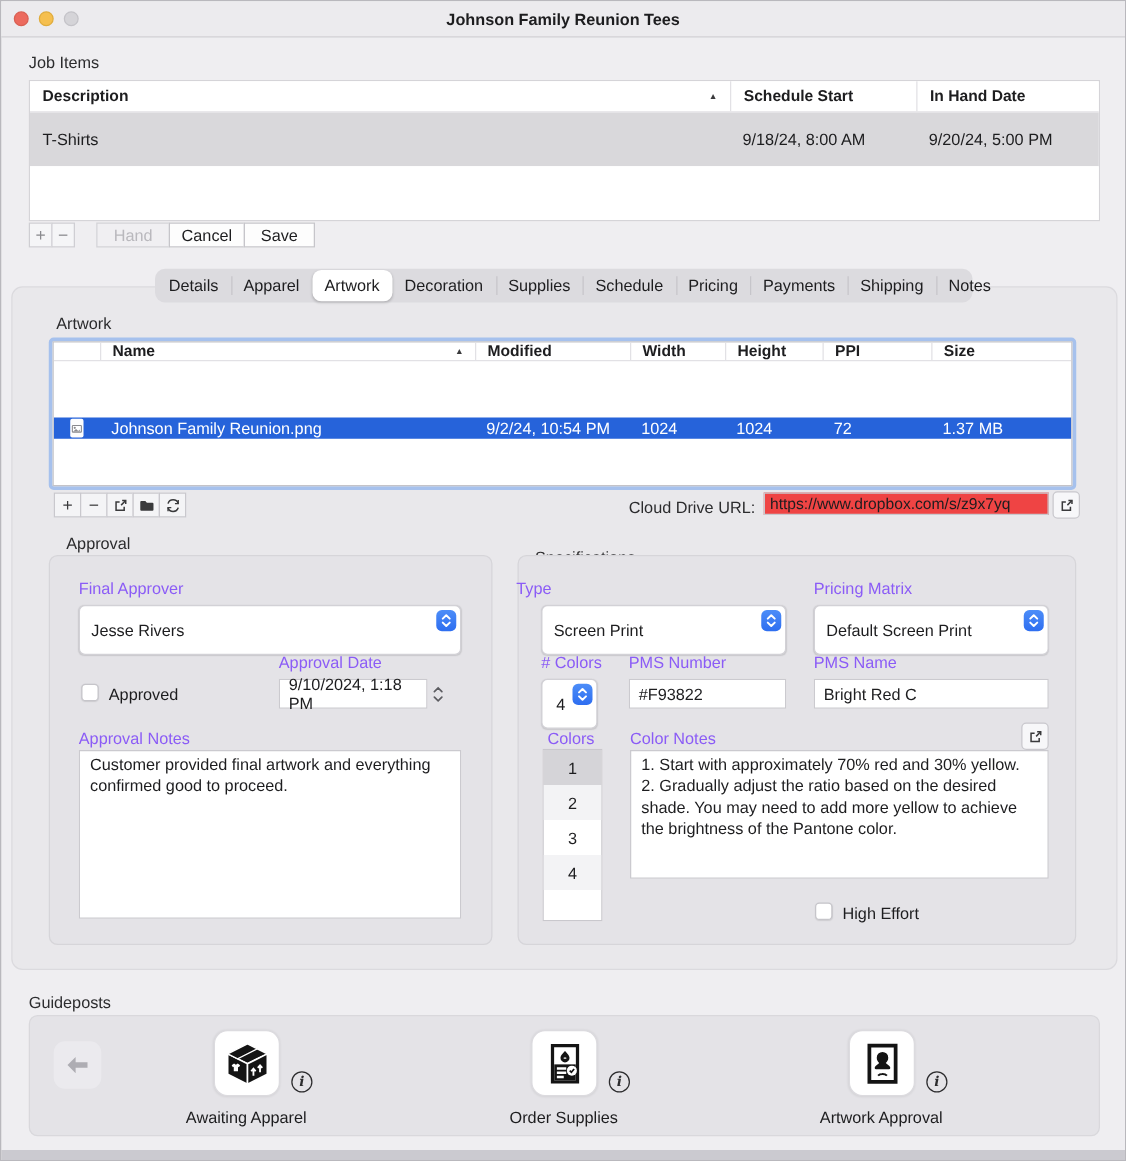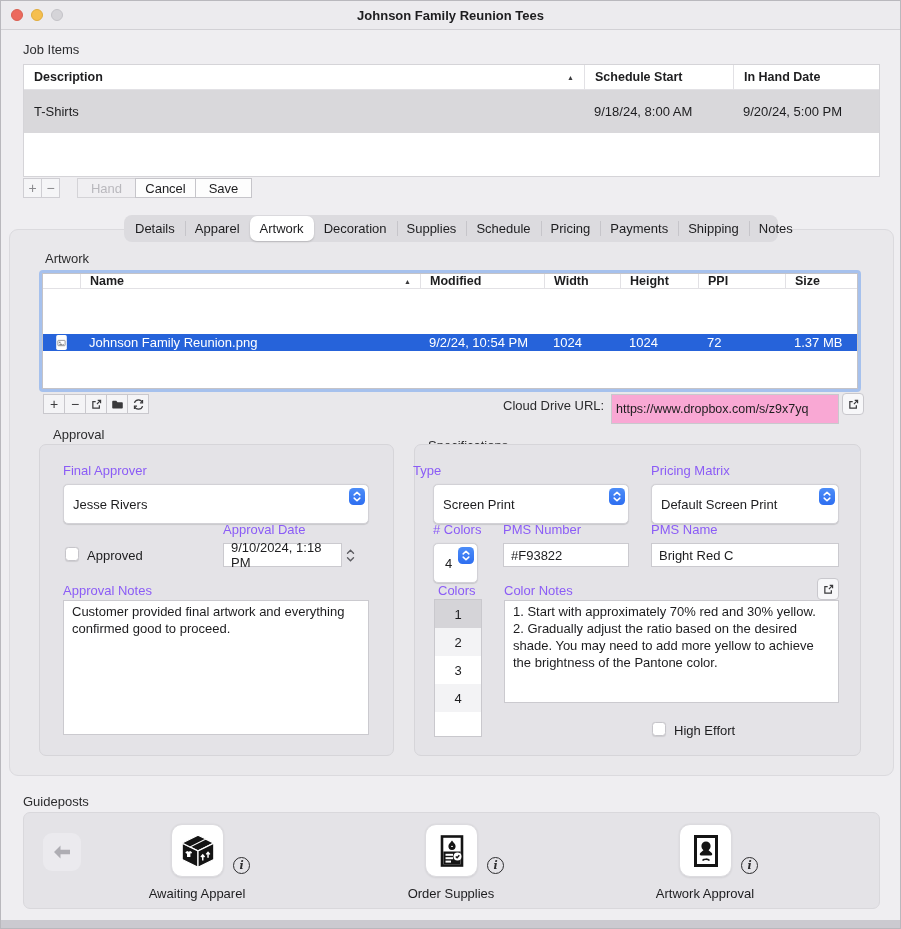--- a/index.html
+++ b/index.html
@@ -66,33 +66,33 @@
   .focusring { position:absolute; left:38px; top:269px; width:822px; height:122px;
     border:3px solid #a6c1ed; border-radius:4px; background:#fff; }
   .awtable { position:absolute; inset:0; border:1px solid #c4c3c8;
     display:flex; flex-direction:column; overflow:hidden;gap:45px; }
   .aw-head { display:flex; height:26px; border-bottom:1px solid #e2e1e5;
     font-weight:bold; font-size:12.5px; align-items:center; }
   .aw-head .col { padding:0 9px; height:100%; display:flex; align-items:center; }
   .aw-head .col + .col { border-left:1px solid #e2e1e5; }
   .c-icon { width:37px; } .c-name { flex:1 1 auto; justify-content:space-between; }
   .c-mod { width:124px; } .c-w { width:76px; } .c-h { width:78px; }
-  .c-ppi { width:87px; } .c-size { width:72px; }
+  .c-ppi { width:87px; } .c-size { width:112px; }
   .aw-row { display:flex; height:29px; background:#2663da; color:#fff;
     align-items:center; font-size:13px; }
   .aw-row .cell { padding:0 9px; }
   .aw-fill { flex:1 1 auto; background:#fff; }
 
   .tool-btn { position:absolute; top:393px; width:22px; height:20px;
     background:#f4f4f6; border:1px solid #c9c8cd; display:flex;
     align-items:center; justify-content:center; color:#3a3a3c; font-size:14px; }
 
   .cloud-label { position:absolute; top:397px; font-size:13px; color:#2c2c2e; }
-  .cloud-field { position:absolute; left:610px; top:393px; width:228px; height:30px;
-    background:#f9a8d4; border:1px solid #c9c8cd; font-size:12.5px;
+  .cloud-field { position:absolute; left:610px; top:393px; width:228px; height:18px;
+    background:#ef4444; border:1px solid #c9c8cd; font-size:12.5px;
     display:flex; align-items:center; padding:0 4px; overflow:hidden; white-space:nowrap; }
   .sq-btn { position:absolute; background:#f7f7f9; border:1px solid #c9c8cd; border-radius:4px;
     display:flex; align-items:center; justify-content:center; }
 
   
   .groupbox { position:absolute; background:#e4e3e7; border:1px solid #d6d5d9; border-radius:7px; }
   .fld-label { position:absolute; font-size:13px; color:#8b5cf6; }
 
   .select { position:absolute; height:40px; background:#fff; border:1px solid #d2d1d6;
     border-radius:5px; box-shadow:0 .5px 1px rgba(0,0,0,.12);

